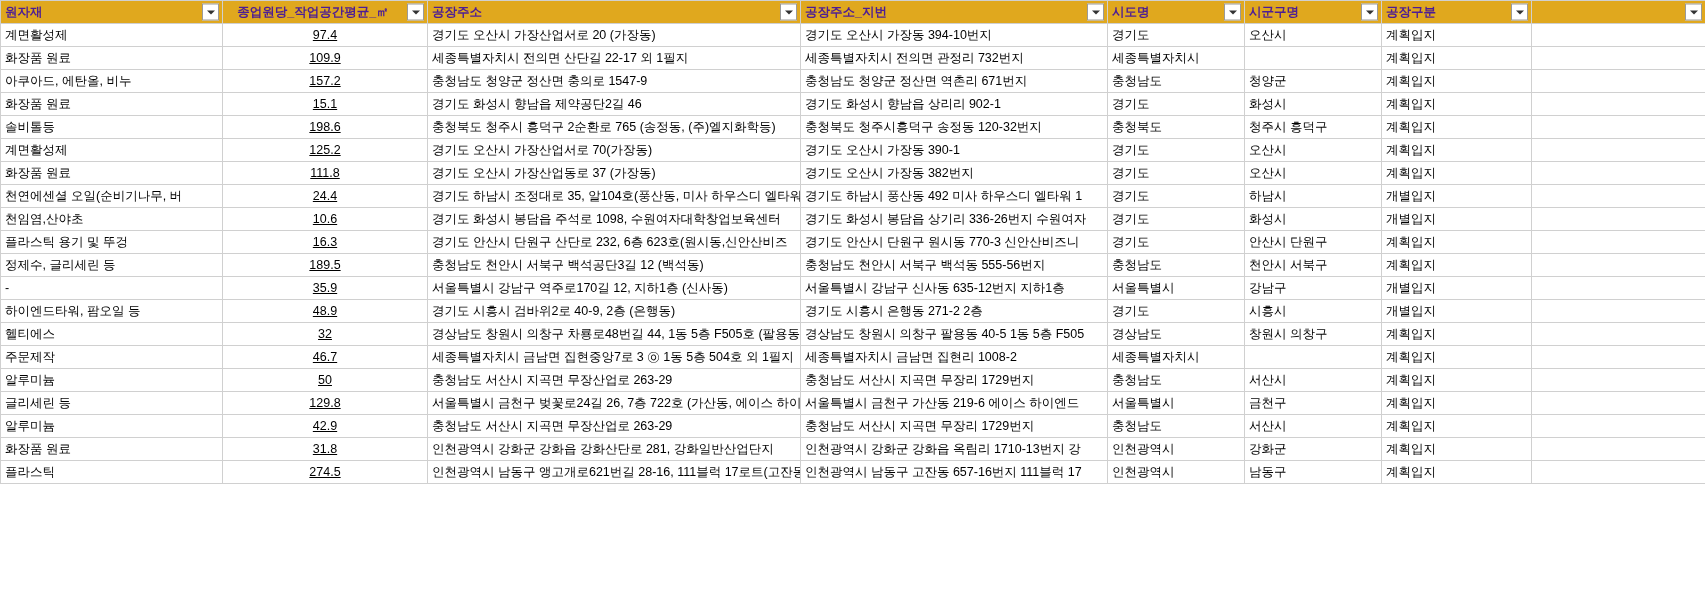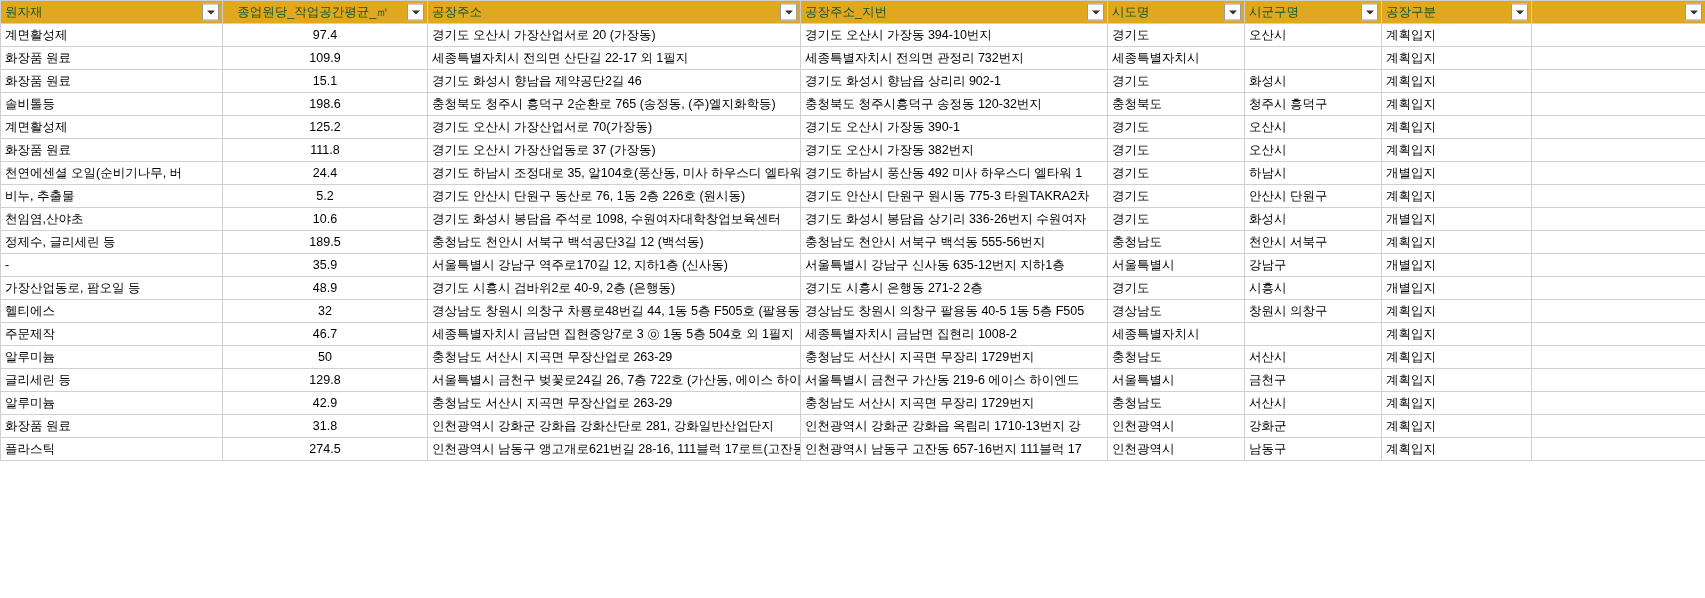--- a/index.html
+++ b/index.html
@@ -22,22 +22,22 @@
     border: 1px solid #d0d0d0;
     padding: 0 4px;
     height: 23px;
     overflow: hidden;
     white-space: nowrap;
     vertical-align: middle;
     box-sizing: border-box;
   }
   thead th {
     background: #e0a81e;
-    color: #14532d;
-    font-weight: normal;
+    color: #4c1d95;
+    font-weight: bold;
     border: 1px solid #b8860b;
     text-align: left;
     position: relative;
     padding-right: 20px;
     height: 24px;
   }
   thead th.center { text-align: center; padding-right: 28px; margin-top: 11px; }
   .filter-btn {
     position: absolute;
     right: 3px;
@@ -52,21 +52,21 @@
     justify-content: center;
     cursor: pointer;
   }
   .filter-btn .arrow {
     width: 0;
     height: 0;
     border-left: 4px solid transparent;
     border-right: 4px solid transparent;
     border-top: 4px solid #333333;
   }
-  td.num { text-align: center; }
+  td.num { text-align: center; text-decoration: underline; }
   td.txt { text-align: left; }
   tbody tr td { background: #ffffff; }
   
   col.c0 { width: 222px; }
   col.c1 { width: 205px; }
   col.c2 { width: 373px; }
   col.c3 { width: 307px; }
   col.c4 { width: 137px; }
   col.c5 { width: 137px; }
   col.c6 { width: 150px; }
@@ -153,20 +153,30 @@
         <td class="txt">화장품 원료</td>
         <td class="num">109.9</td>
         <td class="txt">세종특별자치시 전의면 산단길 22-17 외 1필지</td>
         <td class="txt">세종특별자치시 전의면 관정리 732번지</td>
         <td class="txt">세종특별자치시</td>
         <td class="txt"></td>
         <td class="txt">계획입지</td>
         <td class="txt"></td>
       </tr>
       <tr>
+        <td class="txt">아쿠아드, 에탄올, 비누</td>
+        <td class="num">157.2</td>
+        <td class="txt">충청남도 청양군 정산면 충의로 1547-9</td>
+        <td class="txt">충청남도 청양군 정산면 역촌리 671번지</td>
+        <td class="txt">충청남도</td>
+        <td class="txt">청양군</td>
+        <td class="txt">계획입지</td>
+        <td class="txt"></td>
+      </tr>
+      <tr>
         <td class="txt">화장품 원료</td>
         <td class="num">15.1</td>
         <td class="txt">경기도 화성시 향남읍 제약공단2길 46</td>
         <td class="txt">경기도 화성시 향남읍 상리리 902-1</td>
         <td class="txt">경기도</td>
         <td class="txt">화성시</td>
         <td class="txt">계획입지</td>
         <td class="txt"></td>
       </tr>
       <tr>
@@ -203,37 +213,37 @@
         <td class="txt">천연에센셜 오일(순비기나무, 버</td>
         <td class="num">24.4</td>
         <td class="txt">경기도 하남시 조정대로 35, 알104호(풍산동, 미사 하우스디 엘타워 1)</td>
         <td class="txt">경기도 하남시 풍산동 492 미사 하우스디 엘타워 1</td>
         <td class="txt">경기도</td>
         <td class="txt">하남시</td>
         <td class="txt">개별입지</td>
         <td class="txt"></td>
       </tr>
       <tr>
-        <td class="txt">비누, 추출물</td>
-        <td class="num">5.2</td>
-        <td class="txt">경기도 안산시 단원구 동산로 76, 1동 2층 226호 (원시동)</td>
-        <td class="txt">경기도 안산시 단원구 원시동 775-3 타원TAKRA2차</td>
-        <td class="txt">경기도</td>
-        <td class="txt">안산시 단원구</td>
-        <td class="txt">계획입지</td>
-        <td class="txt"></td>
-      </tr>
-      <tr>
         <td class="txt">천임염,산야초</td>
         <td class="num">10.6</td>
         <td class="txt">경기도 화성시 봉담읍 주석로 1098, 수원여자대학창업보육센터</td>
         <td class="txt">경기도 화성시 봉담읍 상기리 336-26번지 수원여자</td>
         <td class="txt">경기도</td>
         <td class="txt">화성시</td>
         <td class="txt">개별입지</td>
+        <td class="txt"></td>
+      </tr>
+      <tr>
+        <td class="txt">플라스틱 용기 및 뚜겅</td>
+        <td class="num">16.3</td>
+        <td class="txt">경기도 안산시 단원구 산단로 232, 6층 623호(원시동,신안산비즈</td>
+        <td class="txt">경기도 안산시 단원구 원시동 770-3 신안산비즈니</td>
+        <td class="txt">경기도</td>
+        <td class="txt">안산시 단원구</td>
+        <td class="txt">계획입지</td>
         <td class="txt"></td>
       </tr>
       <tr>
         <td class="txt">정제수, 글리세린 등</td>
         <td class="num">189.5</td>
         <td class="txt">충청남도 천안시 서북구 백석공단3길 12 (백석동)</td>
         <td class="txt">충청남도 천안시 서북구 백석동 555-56번지</td>
         <td class="txt">충청남도</td>
         <td class="txt">천안시 서북구</td>
         <td class="txt">계획입지</td>
@@ -243,21 +253,21 @@
         <td class="txt">-</td>
         <td class="num">35.9</td>
         <td class="txt">서울특별시 강남구 역주로170길 12, 지하1층 (신사동)</td>
         <td class="txt">서울특별시 강남구 신사동 635-12번지 지하1층</td>
         <td class="txt">서울특별시</td>
         <td class="txt">강남구</td>
         <td class="txt">개별입지</td>
         <td class="txt"></td>
       </tr>
       <tr>
-        <td class="txt">가장산업동로, 팜오일 등</td>
+        <td class="txt">하이엔드타워, 팜오일 등</td>
         <td class="num">48.9</td>
         <td class="txt">경기도 시흥시 검바위2로 40-9, 2층 (은행동)</td>
         <td class="txt">경기도 시흥시 은행동 271-2 2층</td>
         <td class="txt">경기도</td>
         <td class="txt">시흥시</td>
         <td class="txt">개별입지</td>
         <td class="txt"></td>
       </tr>
       <tr>
         <td class="txt">헬티에스</td>

